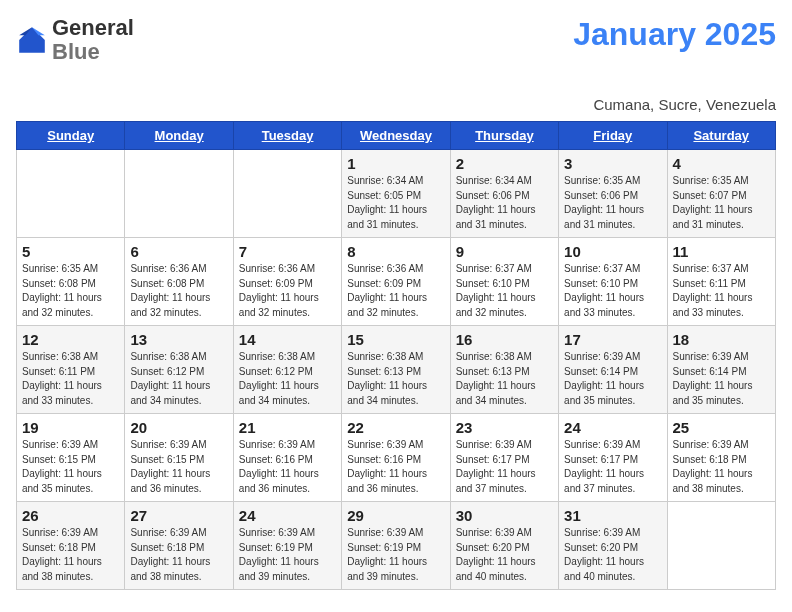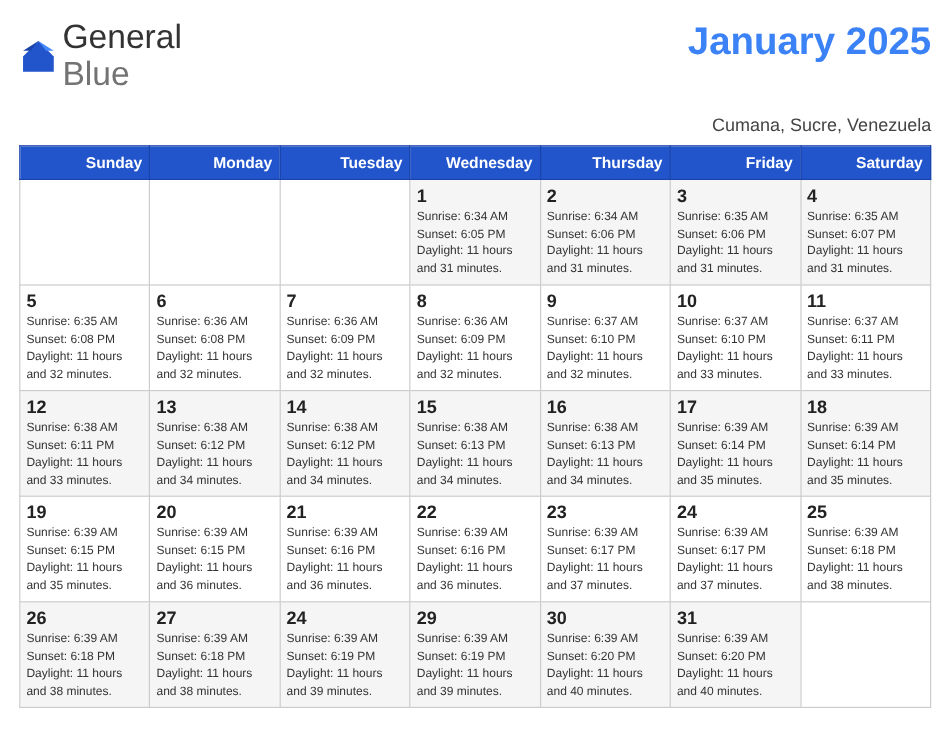--- a/index.html
+++ b/index.html
@@ -12,22 +12,22 @@
     }
     .header {
       display: flex;
       justify-content: space-between;
       align-items: flex-start;
       margin-bottom: 8px;
     }
     .logo {
       display: flex;
       align-items: center;
-      font-size: 28px;
-      font-weight: normal;
+      font-size: 22px;
+      font-weight: bold;
       line-height: 1.1;
     }
     .logo-general { color: #333; }
     .logo-blue { color: #737373; }
     .logo-icon {
       width: 32px;
       height: 32px;
       margin-right: 4px;
     }
     .title-block { text-align: right; }
@@ -42,25 +42,26 @@
       margin-top: 43px;
     }
     table {
       width: 100%;
       border-collapse: collapse;
       table-layout: fixed;
     }
     thead tr th {
       background: #2255cc;
       color: #fff;
-      text-align: right;
+      text-align: center;
       padding: 6px 6px;
       font-size: 13px;
       font-weight: bold;
       border: 1px solid #1a44aa;
+      text-decoration: underline;
     }
     tbody tr td {
       border: 1px solid #ccc;
       vertical-align: top;
       padding: 5px 5px;
       font-size: 10.5px;
       color: #333;
       height: 84px;
       background: #fff;
     }

